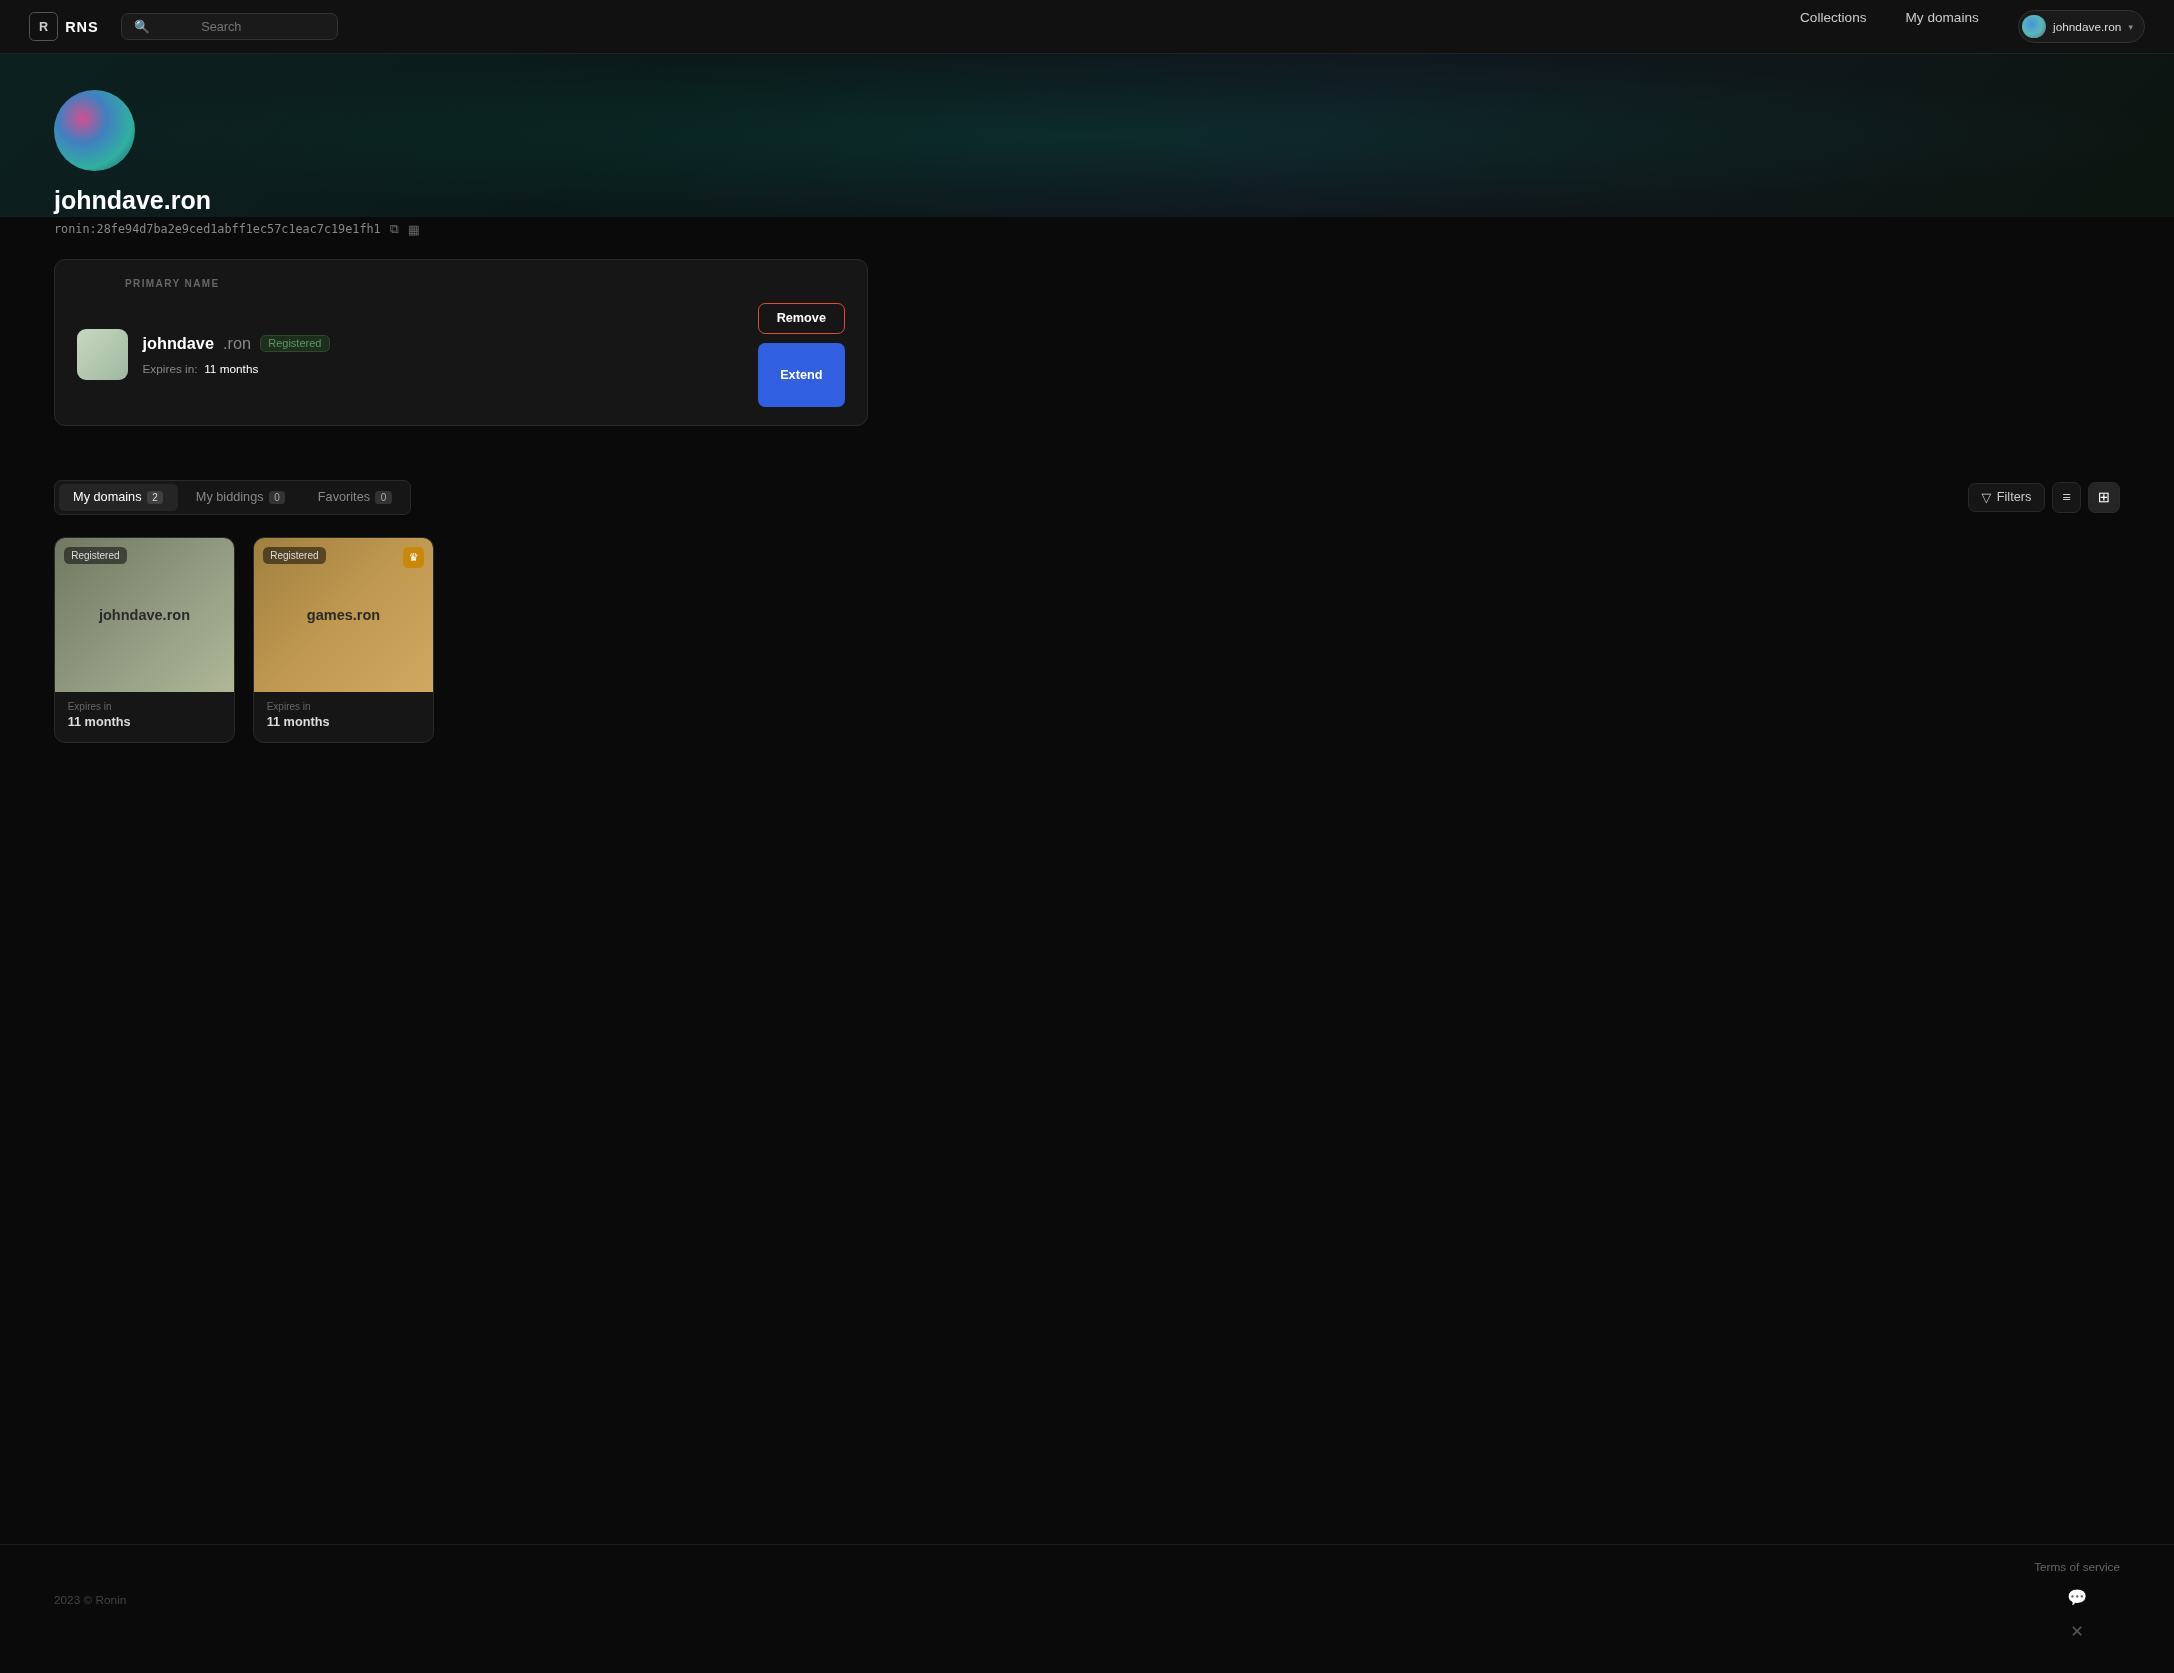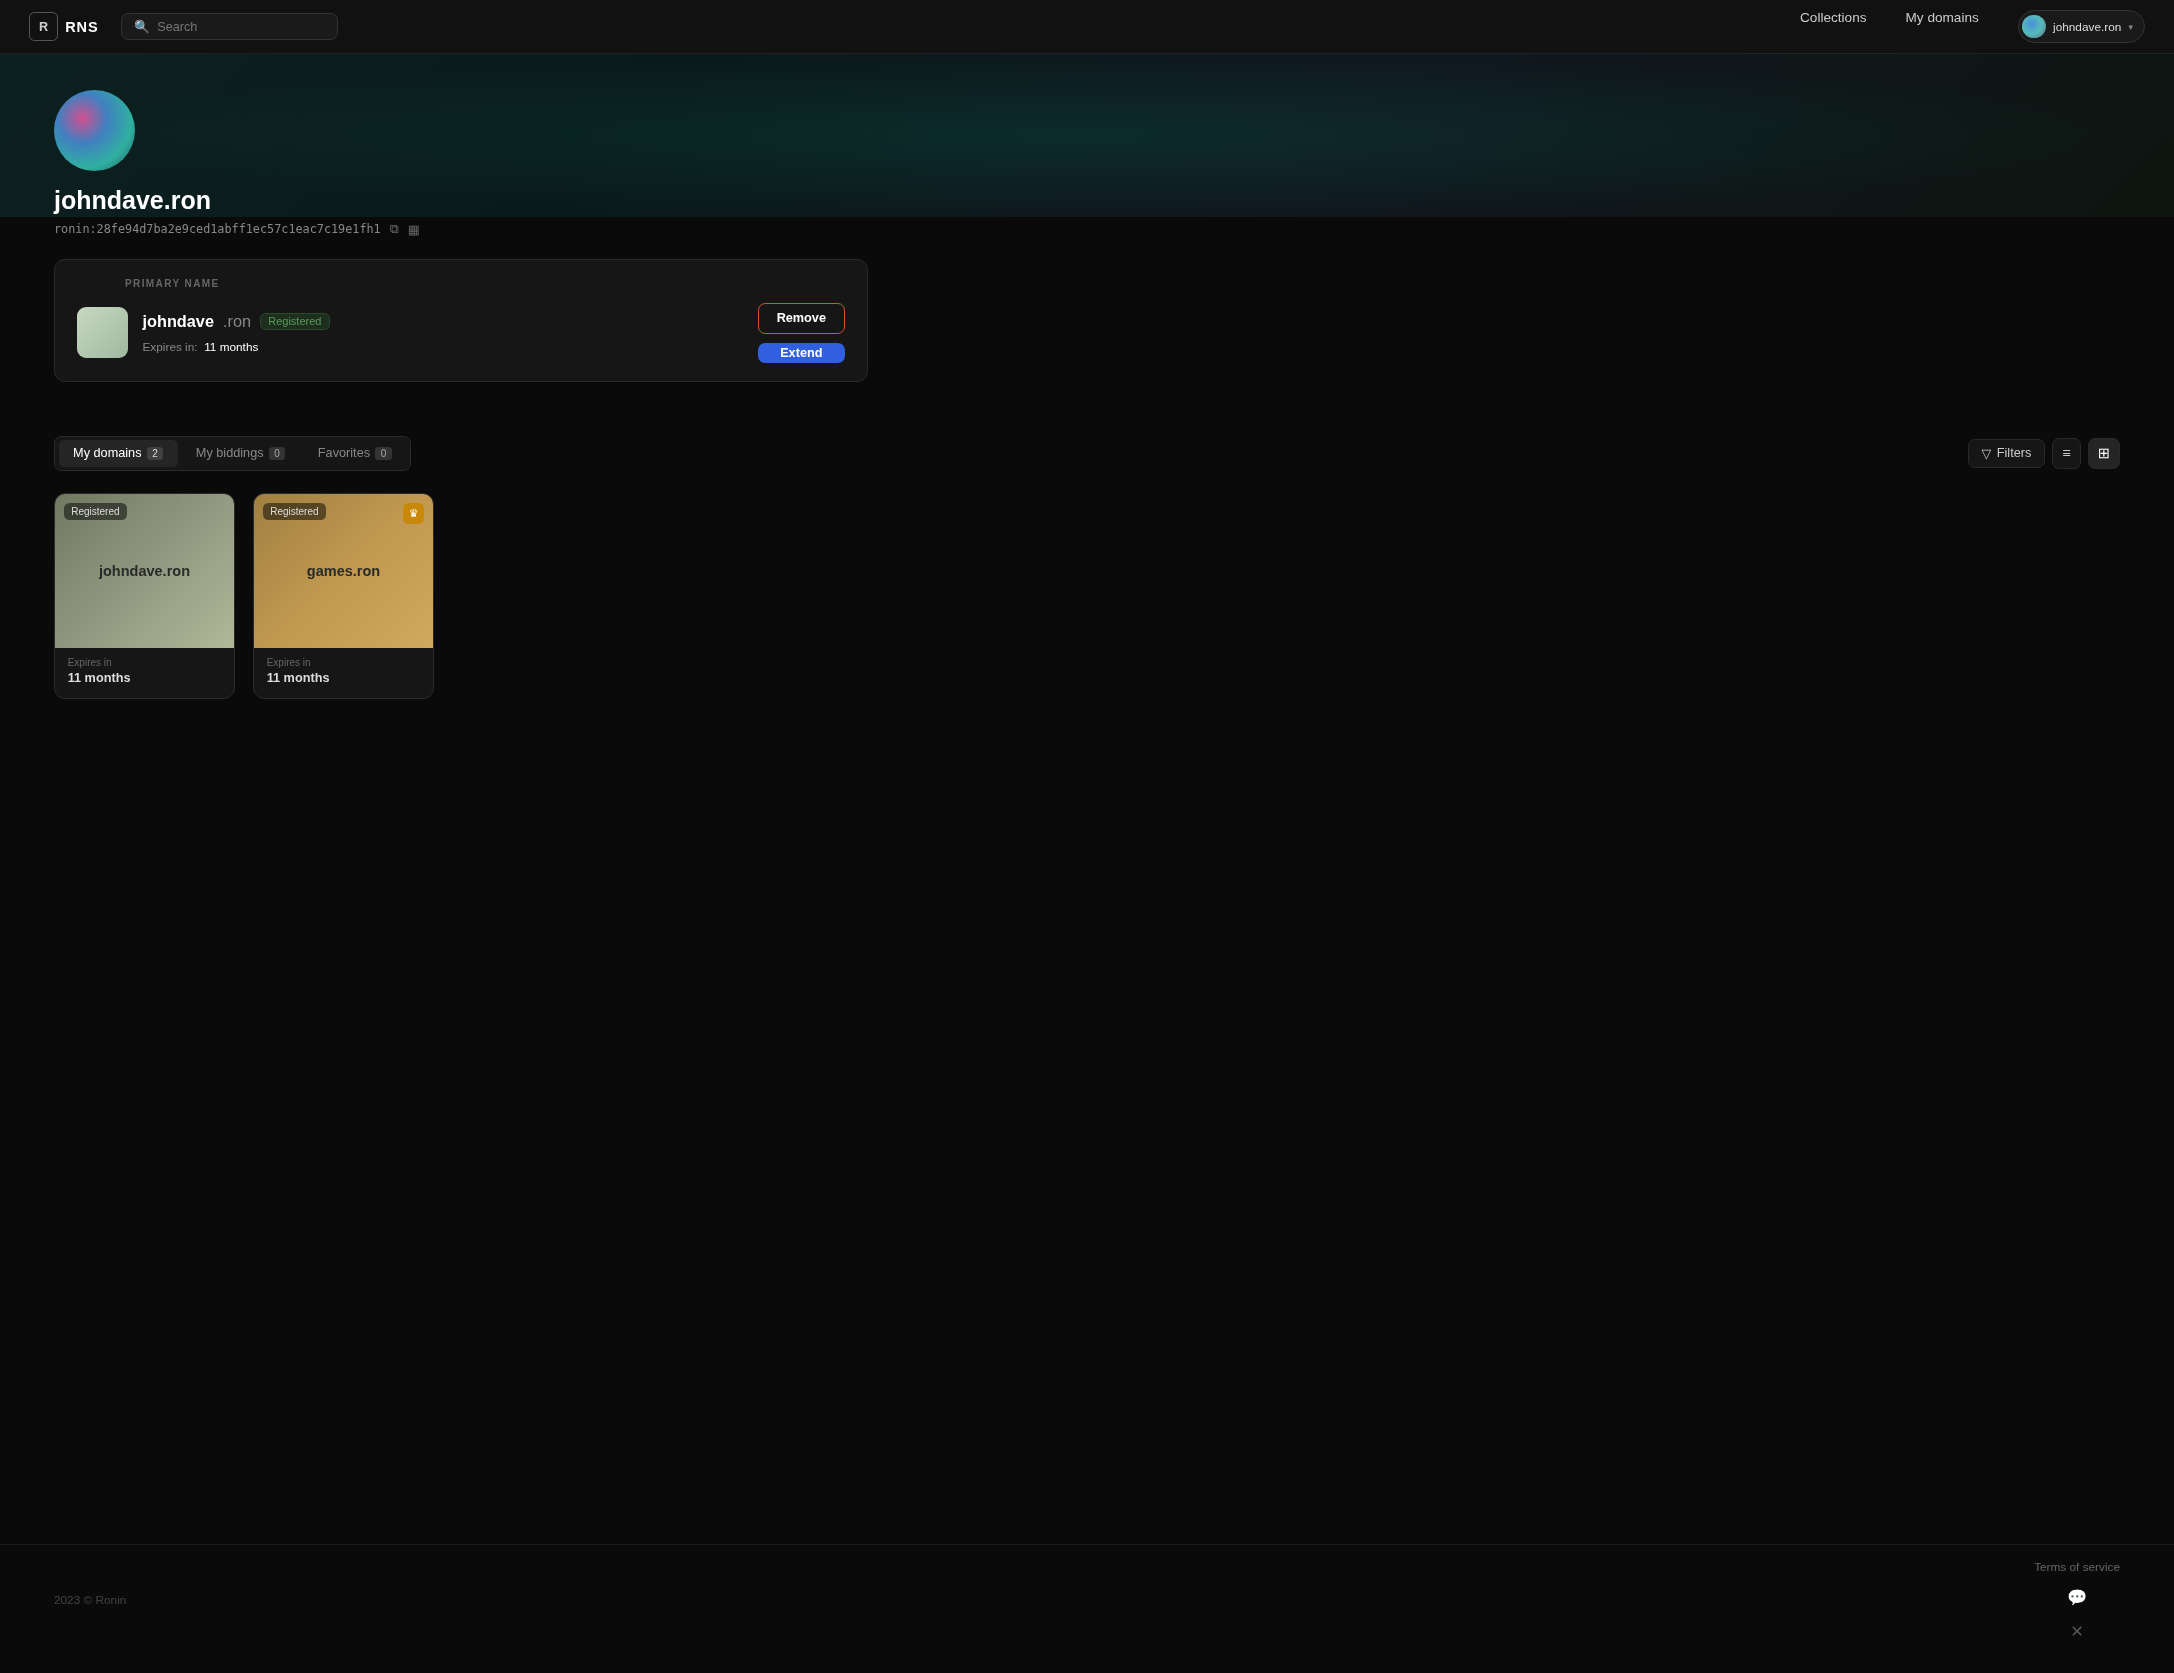--- a/index.html
+++ b/index.html
@@ -56,20 +56,21 @@
       gap: 7.2px;
       width: 217px;
     }
     .search-bar input {
       background: transparent;
       border: none;
       outline: none;
       color: #aaa;
       font-size: 12.7px;
       width: 100%;
+      margin-left: 44px;
     }
     .search-icon-svg {
       color: #666;
       font-size: 12.7px;
     }
     .nav-right {
       margin-left: auto;
       display: flex;
       gap: 39px;
     }
@@ -234,21 +235,21 @@
       padding: 7.2px 18px;
       font-size: 12.7px;
       font-weight: 600;
       cursor: pointer;
     }
     .btn-extend {
       background: #3060e0;
       border: none;
       color: #fff;
       border-radius: 7.2px;
-      padding: 3px 18px;
+      padding: 25px 18px;
       font-size: 12.7px;
       font-weight: 600;
       cursor: pointer;
       text-align: center;
     }
 
     
     .management-hub {
       padding: 27px 54px;
     }

